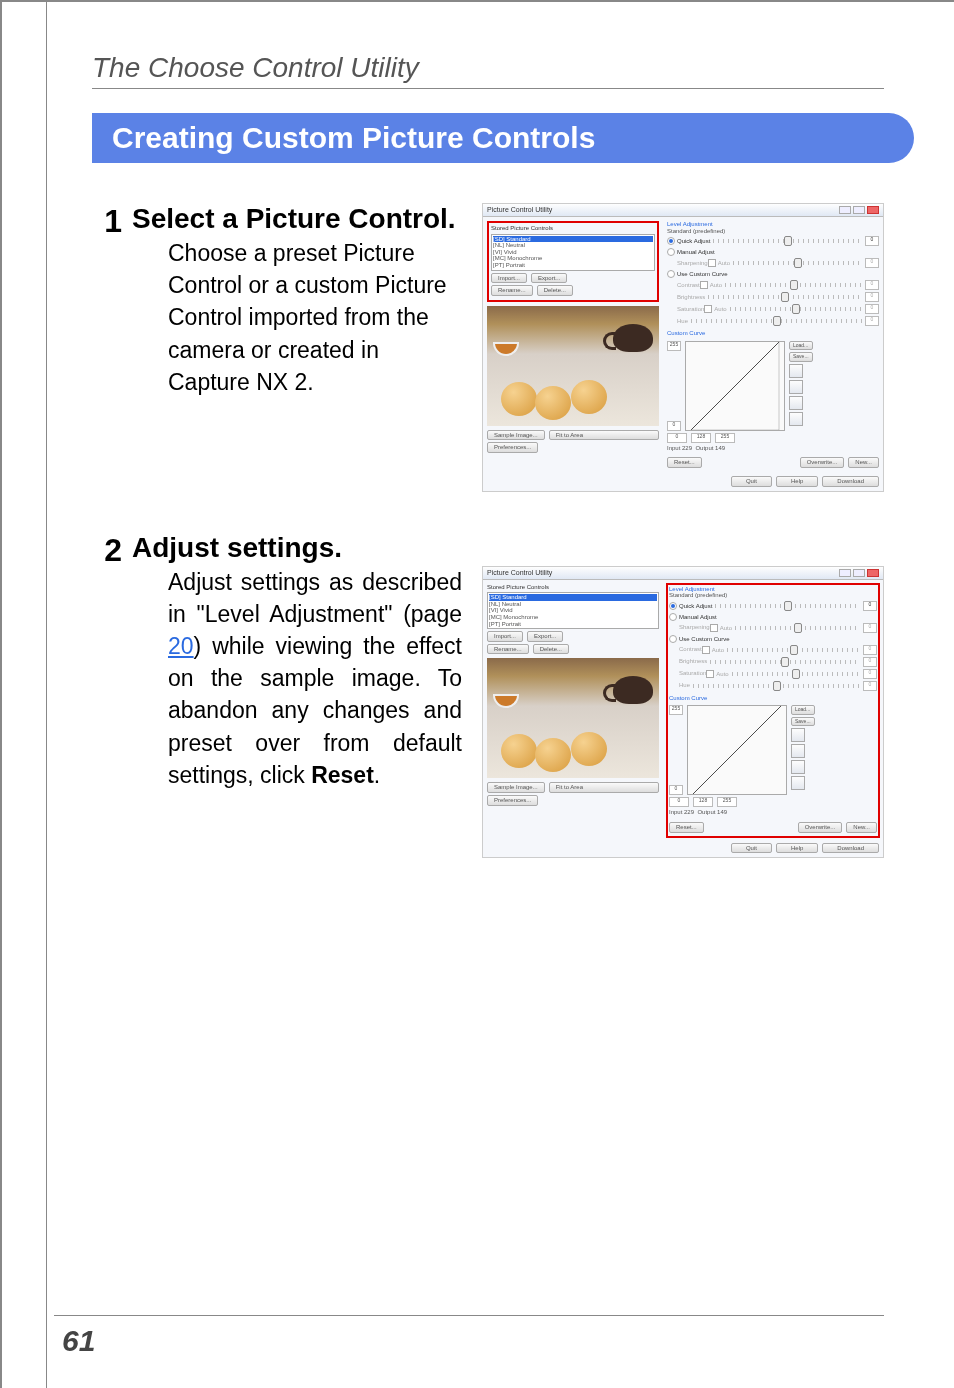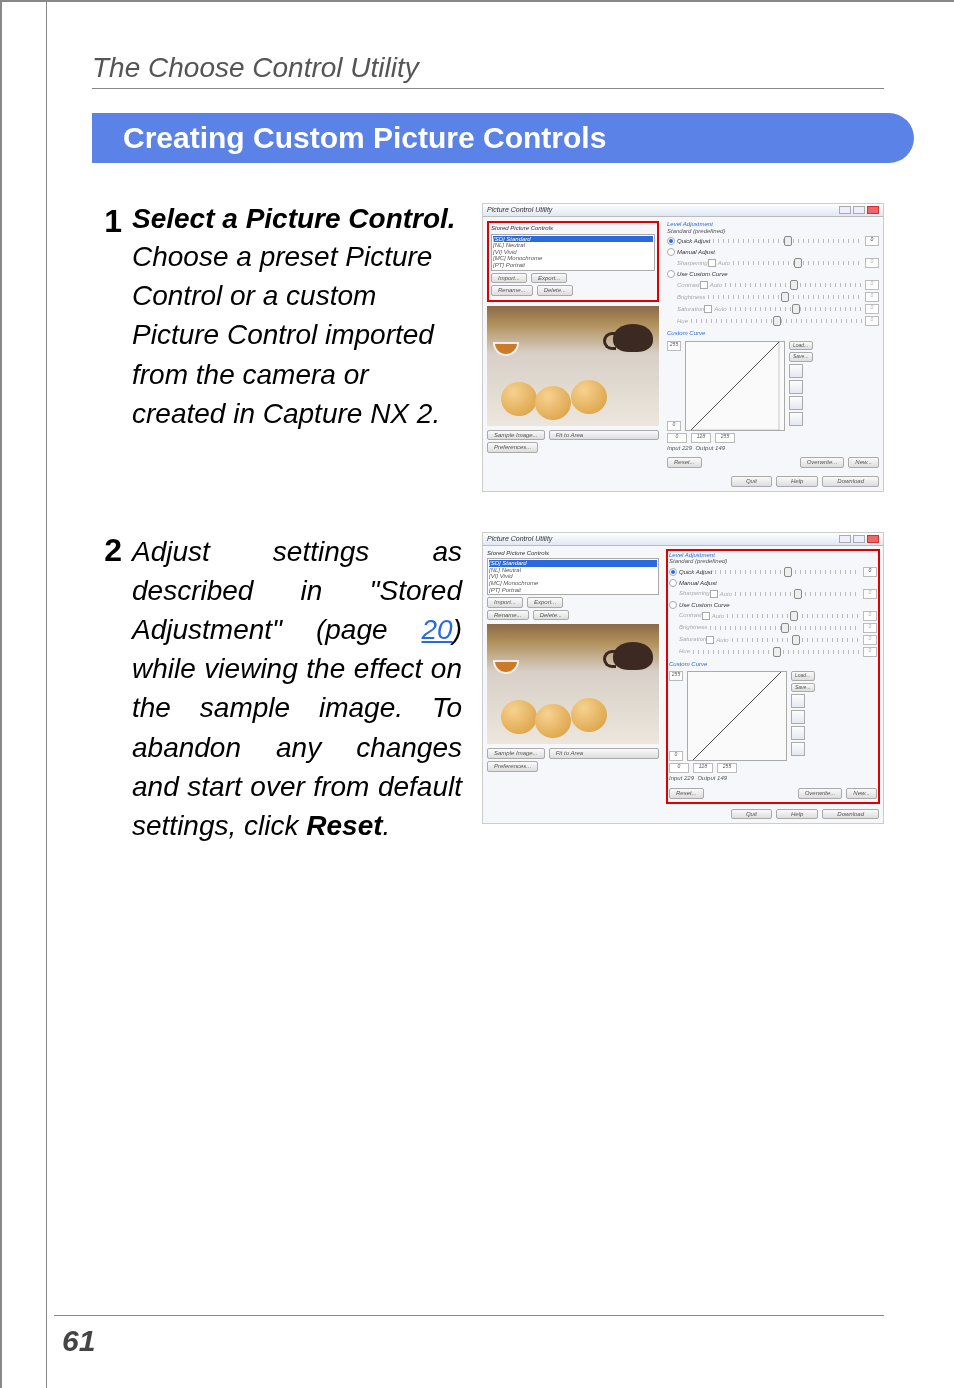--- a/index.html
+++ b/index.html
@@ -28,51 +28,51 @@
     color: #555;
     padding-bottom: 4px;
     border-bottom: 1px solid #888;
     margin-bottom: 20px;
   }
   .blue-banner {
     background: #5b82e6;
     color: #fff;
     font-weight: bold;
     font-size: 30px;
-    padding: 8px 31px;
+    padding: 8px 20px;
     border-radius: 0 40px 40px 0;
     margin-bottom: 40px;
     width: calc(100% + 30px);
     margin-top: 24px;
   }
   .step {
     display: flex;
     align-items: flex-start;
     margin-bottom: 40px;
   }
   .step-num {
     font-weight: bold;
     font-size: 32px;
     width: 40px;
     flex-shrink: 0;
     text-align: right;
     padding-right: 10px;
   }
   .step-body {
     flex: 1;
-    font-style: italic;
   }
   .step-title {
     font-weight: bold;
     font-size: 28px;
     margin-bottom: 2px;
   }
   .step-text {
-    font-size: 28px;
+    font-size: 23px;
     line-height: 1.4;
+    margin-left: 36px;
   }
   .two-col {
     display: flex;
     gap: 20px;
   }
   .text-col { flex: 0 0 330px; }
   .img-col { flex: 1; }
   .just { text-align: justify; }
   .linkref { color: #2a6ae0; text-decoration: underline; cursor: pointer; }
 
@@ -315,24 +315,25 @@
           </div>
         </div>
       </div>
     </div>
   </div>
 </div>
 
 <div class="step">
   <div class="step-num">2</div>
   <div class="step-body">
+    <div class="step-title">Adjust settings.</div>
     <div class="two-col">
       <div class="text-col">
         <div class="step-text just">
-          <span>Adjust settings as described in "Stored Adjustment" (page </span><span class="linkref">20</span><span>) while viewing the effect on the sample image. To abandon any changes and start over from default settings, click </span><b>Reset</b><span>.</span>
+          <span>Adjust settings as described in "Level Adjustment" (page </span><span class="linkref">20</span><span>) while viewing the effect on the sample image. To abandon any changes and preset over from default settings, click </span><b>Reset</b><span>.</span>
         </div>
       </div>
       <div class="img-col">
 
         <div class="shot">
           <div class="shot-title">
             <span>Picture Control Utility</span>
             <span class="winicons">
                 <span></span>
                 <span></span>

